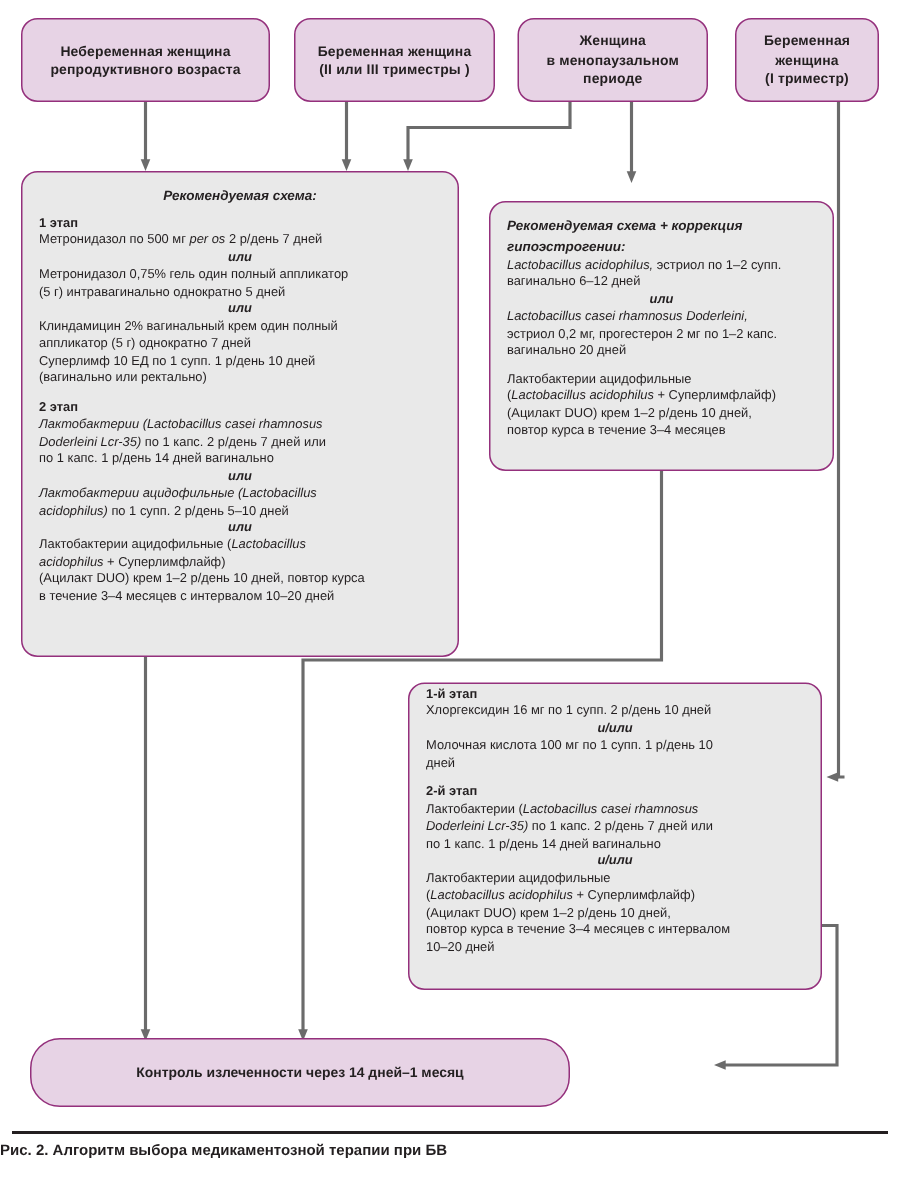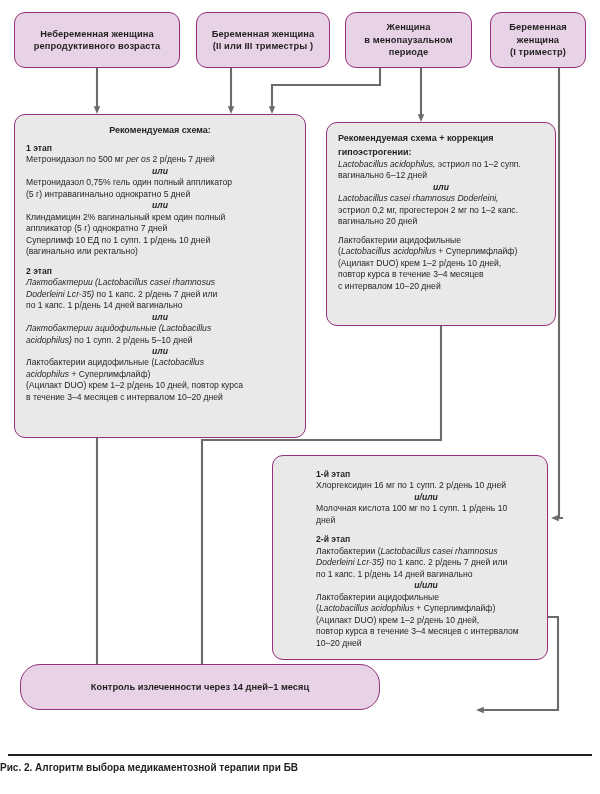--- a/index.html
+++ b/index.html
@@ -19,21 +19,21 @@
   .node.grey{background:#e9e9e9;}
 
   .cap{
     display:flex;align-items:center;justify-content:center;height:100%;
     text-align:center;font-weight:bold;font-size:9.3px;line-height:1.33;
     padding:3px 5px;box-sizing:border-box;letter-spacing:.1px;
   }
   .cap span{display:block;}
 
   .body{padding:9px 11px 8px 11px;font-size:8.6px;line-height:1.335;}
-  .hdr{font-weight:bold;text-align:center;margin-bottom:7px;font-size:9px;}
+  .hdr{font-weight:bold;text-align:center;margin-bottom:7px;font-size:9px;font-style:italic;}
   .hdr.left{text-align:left;margin-bottom:2px;}
   .stage{font-weight:bold;margin-top:1px;}
   .or{font-weight:bold;font-style:italic;text-align:center;}
   .it{font-style:italic;}
   .ln{margin:0;}
   .gap{height:7px;}
 
   .ctrl{
     display:flex;align-items:center;justify-content:center;height:100%;
     font-weight:bold;font-size:9.3px;
@@ -142,61 +142,60 @@
       <p class="ln"><span class="it">Лактобактерии ацидофильные (</span><span class="it">Lactobacillus</span></p>
       <p class="ln"><span class="it">acidophilus)</span><span> по 1 супп. 2 р/день 5–10 дней</span></p>
       <p class="ln or">или</p>
       <p class="ln"><span>Лактобактерии ацидофильные (</span><span class="it">Lactobacillus</span></p>
       <p class="ln"><span class="it">acidophilus</span><span> + Суперлимфлайф)</span></p>
       <p class="ln">(Ацилакт DUO) крем 1–2 р/день 10 дней, повтор курса</p>
       <p class="ln">в течение 3–4 месяцев с интервалом 10–20 дней</p>
     </div>
   </div>
 
-  <div class="node grey" style="left:326px;top:122px;width:230px;height:204px;">
+  <div class="node grey" style="left:326px;top:134px;width:230px;height:180px;">
     <div class="body">
       <div class="hdr left">Рекомендуемая схема + коррекция</div>
       <div class="hdr left" style="margin-bottom:1px;">гипоэстрогении:</div>
       <p class="ln"><span class="it">Lactobacillus acidophilus,</span><span>  эстриол по 1–2 супп.</span></p>
       <p class="ln">вагинально 6–12 дней</p>
       <p class="ln or">или</p>
       <p class="ln it">Lactobacillus casei rhamnosus Doderleini,</p>
       <p class="ln">эстриол 0,2 мг, прогестерон 2 мг по 1–2 капс.</p>
       <p class="ln">вагинально 20 дней</p>
       <div class="gap"></div>
       <p class="ln">Лактобактерии ацидофильные</p>
       <p class="ln"><span>(</span><span class="it">Lactobacillus acidophilus</span><span> + Суперлимфлайф)</span></p>
       <p class="ln">(Ацилакт DUO) крем 1–2 р/день 10 дней,</p>
       <p class="ln">повтор курса в течение 3–4 месяцев</p>
-      <p class="ln">с  интервалом 10–20 дней</p>
     </div>
   </div>
 
   <div class="node grey" style="left:272px;top:455px;width:276px;height:205px;">
-    <div class="body" style="padding:12px 11px 7px 11px;margin-left:32px;">
+    <div class="body" style="padding:0 11px 7px 11px;">
       <div class="stage">1-й этап</div>
       <p class="ln">Хлоргексидин 16 мг по 1 супп. 2 р/день 10 дней</p>
       <p class="ln or">и/или</p>
       <p class="ln">Молочная кислота 100 мг по 1 супп. 1 р/день 10</p>
       <p class="ln">дней</p>
 
       <div class="gap"></div>
       <div class="stage">2-й этап</div>
       <p class="ln"><span>Лактобактерии (</span><span class="it">Lactobacillus casei rhamnosus</span></p>
       <p class="ln"><span class="it">Doderleini Lcr-35)</span><span> по 1 капс. 2 р/день 7 дней или</span></p>
       <p class="ln">по 1 капс. 1 р/день 14 дней вагинально</p>
       <p class="ln or">и/или</p>
       <p class="ln"> Лактобактерии ацидофильные</p>
       <p class="ln"><span> (</span><span class="it">Lactobacillus acidophilus</span><span> + Суперлимфлайф)</span></p>
       <p class="ln">(Ацилакт DUO) крем 1–2 р/день 10 дней,</p>
       <p class="ln">повтор курса в течение 3–4 месяцев с интервалом</p>
       <p class="ln">10–20 дней</p>
     </div>
   </div>
 
-  <div class="node pink" style="left:20px;top:664px;width:360px;height:46px;border-radius:20px;">
+  <div class="node pink" style="left:20px;top:692px;width:360px;height:46px;border-radius:20px;">
     <div class="ctrl">Контроль излеченности через 14 дней–1 месяц</div>
   </div>
 
   <div class="rule"></div>
   <div class="figcap">Рис. 2. Алгоритм выбора медикаментозной терапии при БВ</div>
 
 </div>
 
 </body></html>

